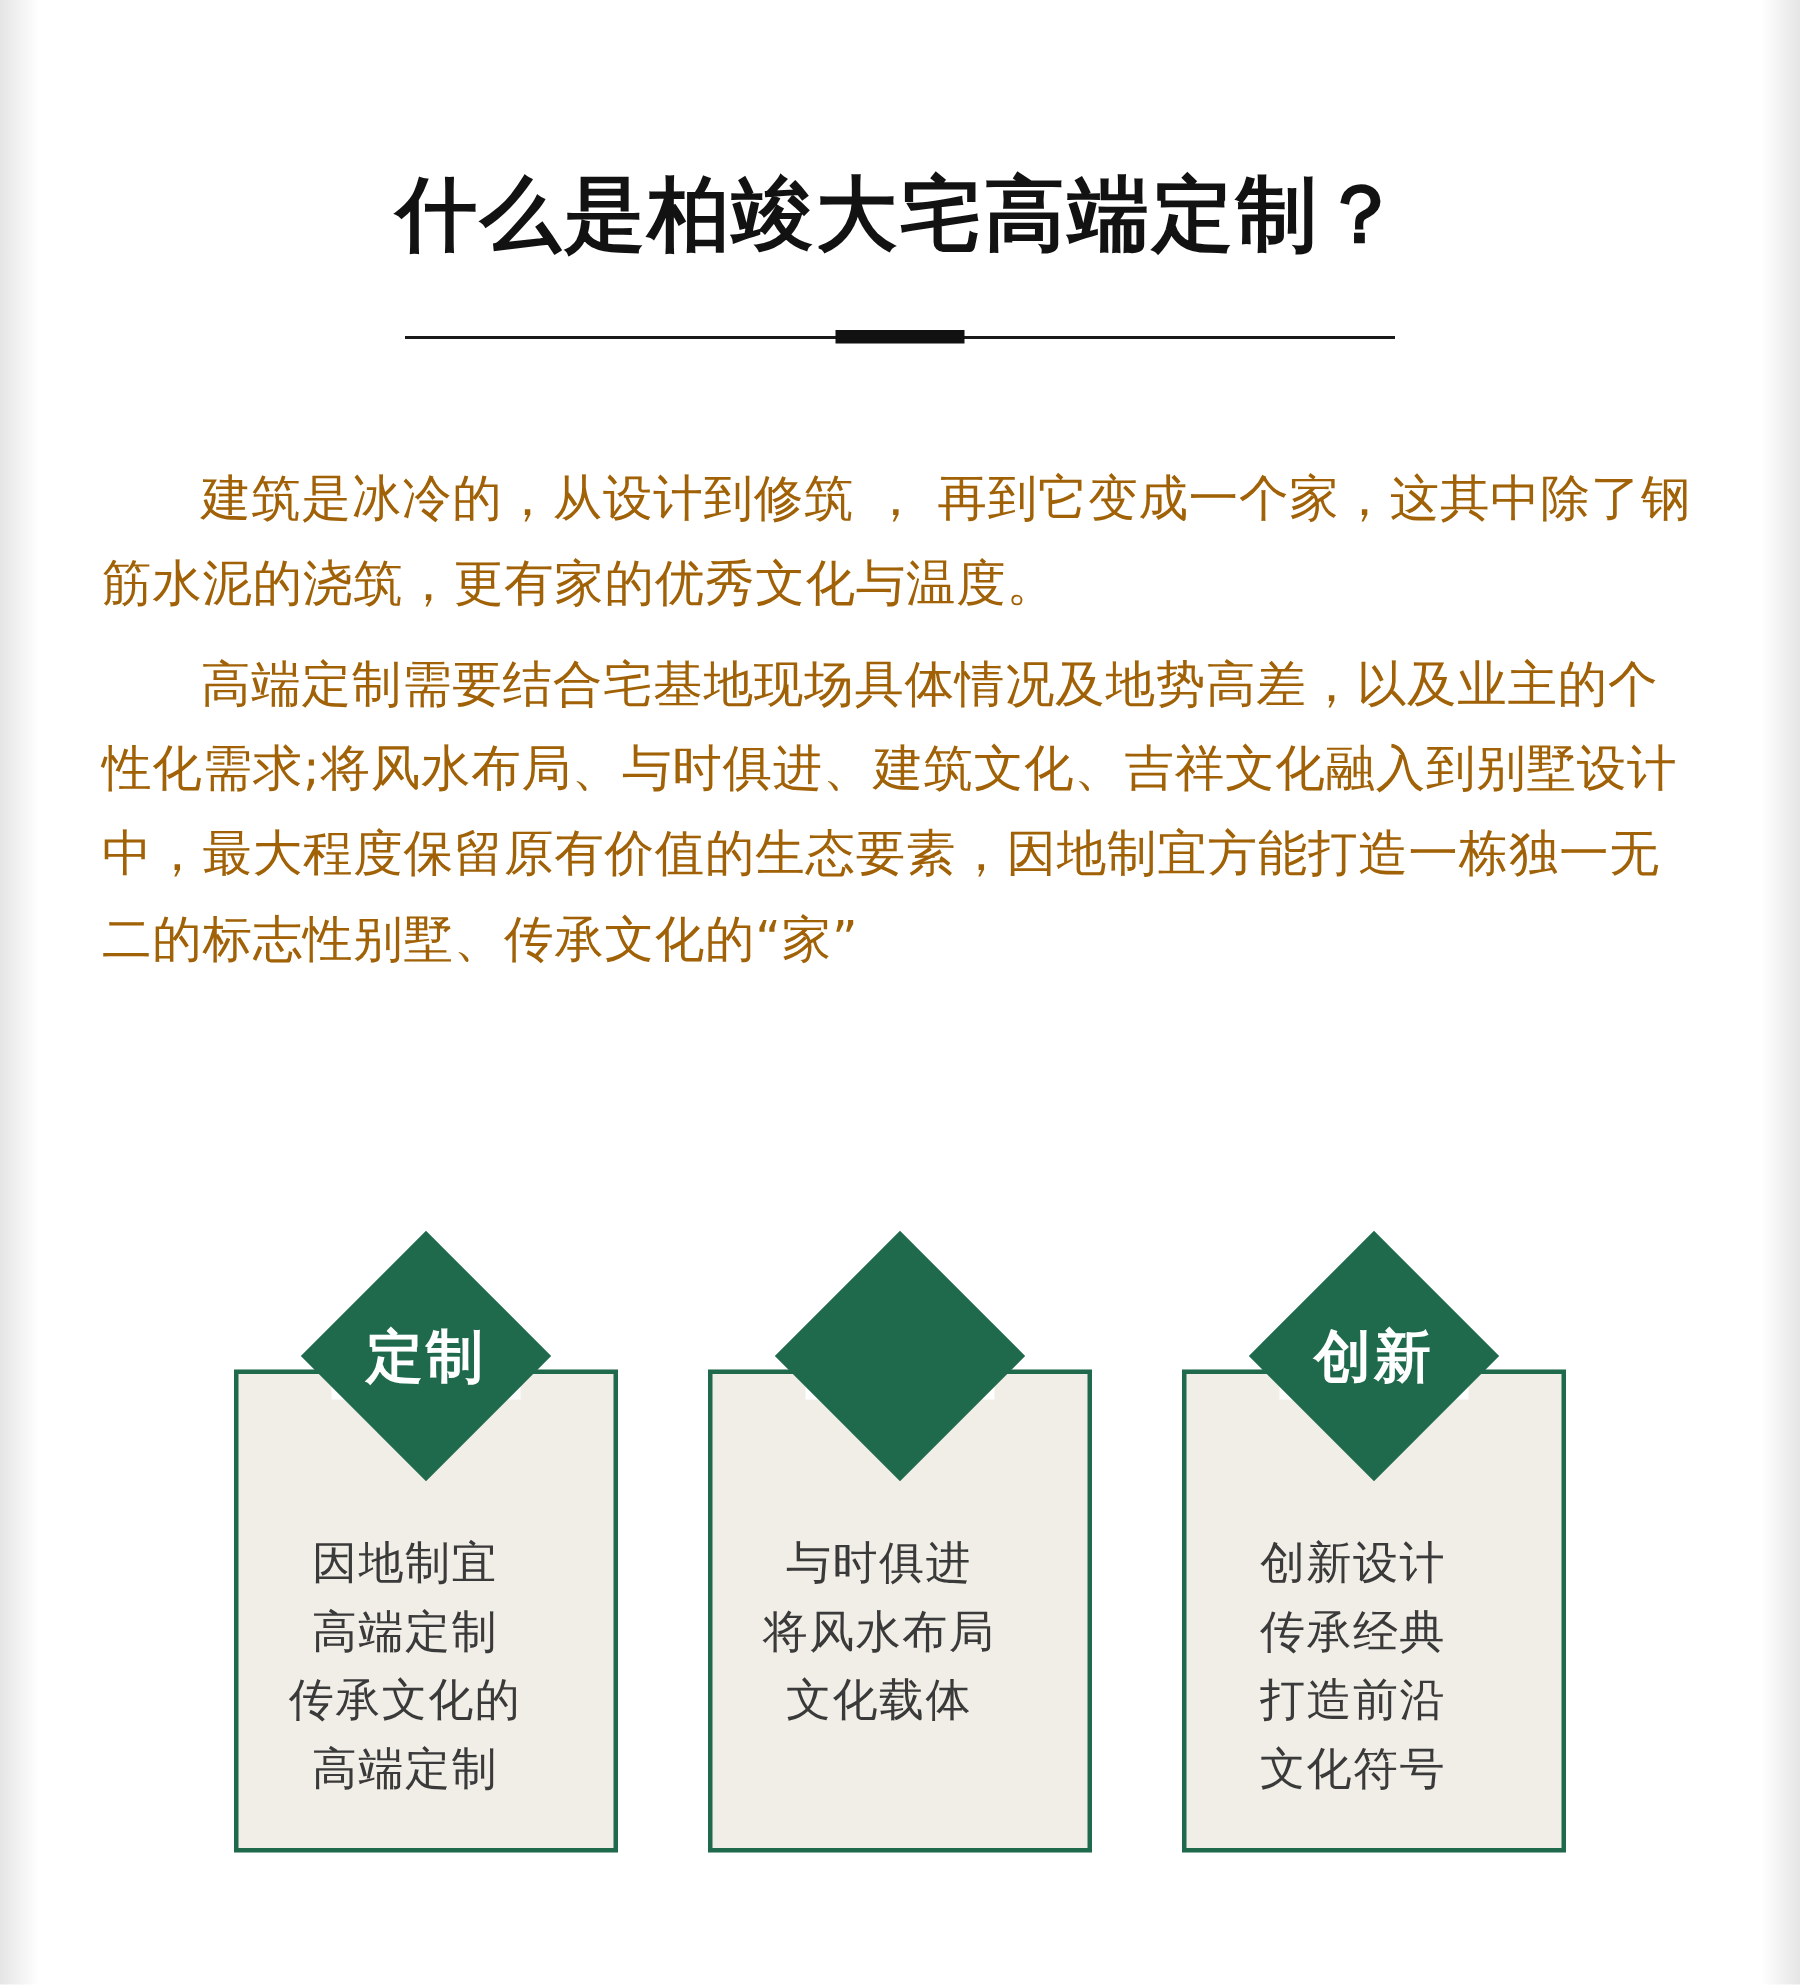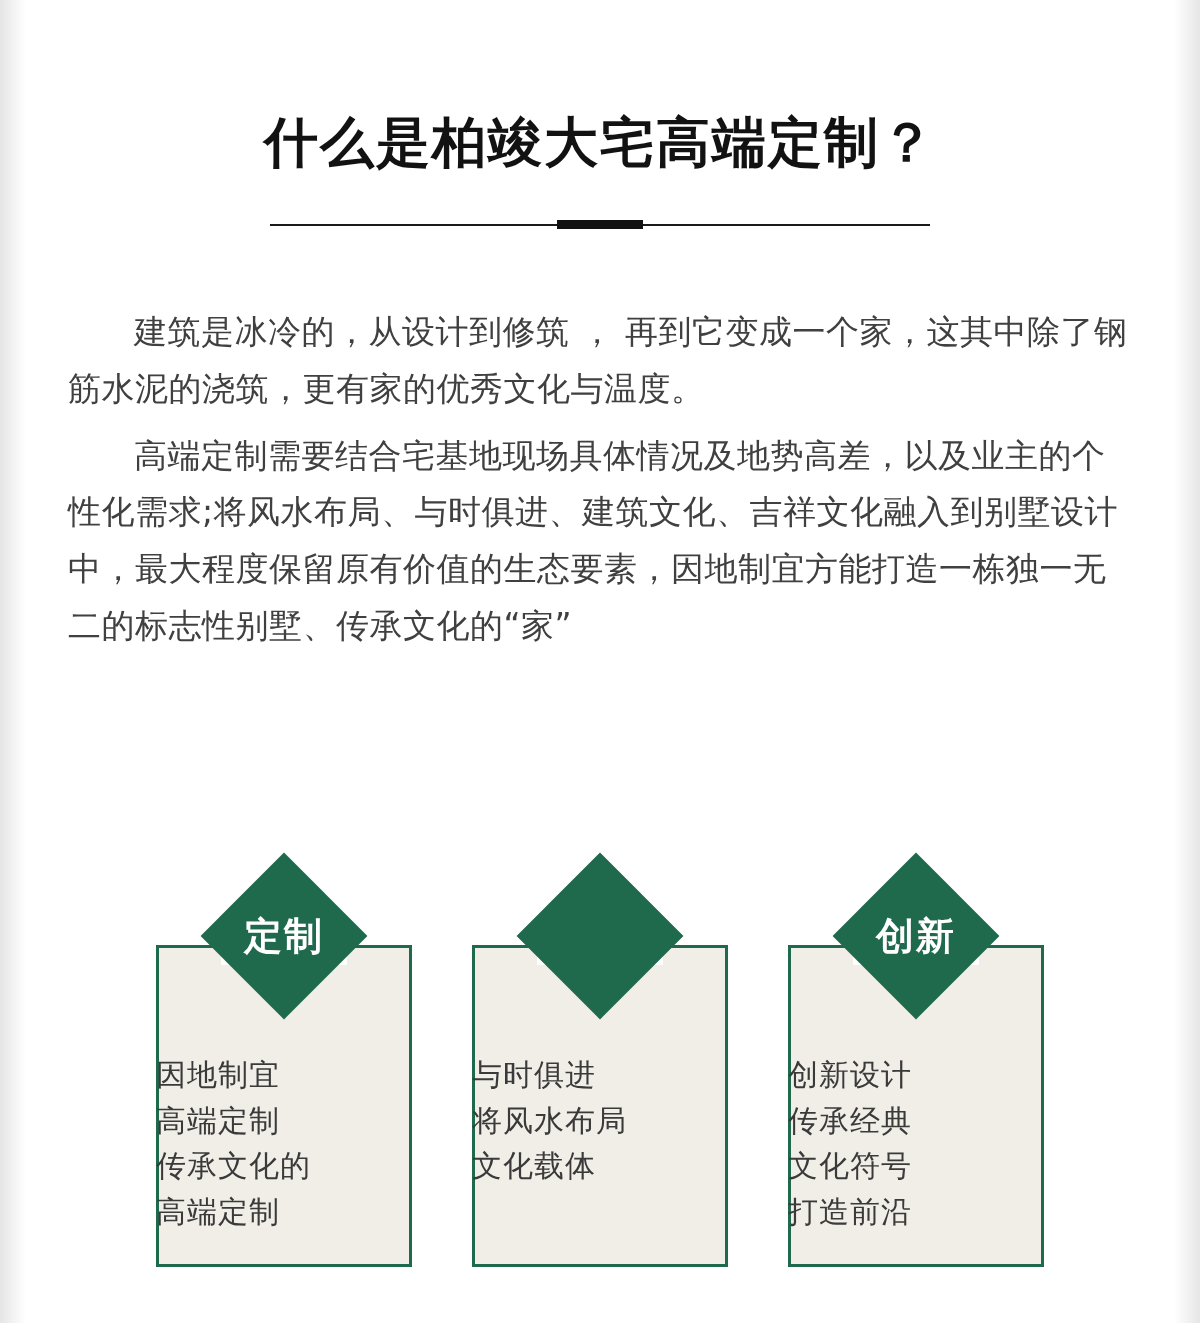--- a/index.html
+++ b/index.html
@@ -58,36 +58,36 @@
     height: 9px;
     background: #111111;
   }
 
   
   .body-copy {
     margin: 74px 68px 0 68px;
     font-family: "DejaVu Sans", sans-serif;
     font-size: 33px;
     line-height: 1.72;
-    color: #404040;
+    color: #a16207;
     letter-spacing: 0.5px;
   }
   .para {
     margin: 0 0 4px 0;
     text-indent: 2em;
   }
   .para + .para {
     margin-top: 10px;
   }
 
   
   .cards {
     position: absolute;
     left: 0;
-    top: 877px;
+    top: 845px;
     width: 1200px;
     display: flex;
     justify-content: center;
     gap: 60px;
   }
   .card {
     position: relative;
     width: 256px;
     height: 390px;
     box-sizing: border-box;
@@ -131,21 +131,21 @@
     font-weight: bold;
     color: #ffffff;
     letter-spacing: 2px;
     z-index: 3;
   }
   .card-lines {
     position: absolute;
     left: 0;
     top: 175px;
     width: 228px;
-    text-align: left;
+    text-align: center;
     font-family: "DejaVu Sans", sans-serif;
     font-size: 30px;
     line-height: 1.52;
     color: #3a3a3a;
     letter-spacing: 1px;
   }
   .card-line {
     display: block;
   }
   
@@ -213,19 +213,19 @@
     </div>
 
     <div class="card">
       <div class="card-frame"></div>
       <div class="card-notch"></div>
       <div class="diamond"></div>
       <div class="diamond-label">创新</div>
       <div class="card-lines">
         <span class="card-line">创新设计</span>
         <span class="card-line">传承经典</span>
+        <span class="card-line">打造前沿</span>
         <span class="card-line">文化符号</span>
-        <span class="card-line">打造前沿</span>
       </div>
     </div>
 
   </div>
 </div>
 
 </body></html>

